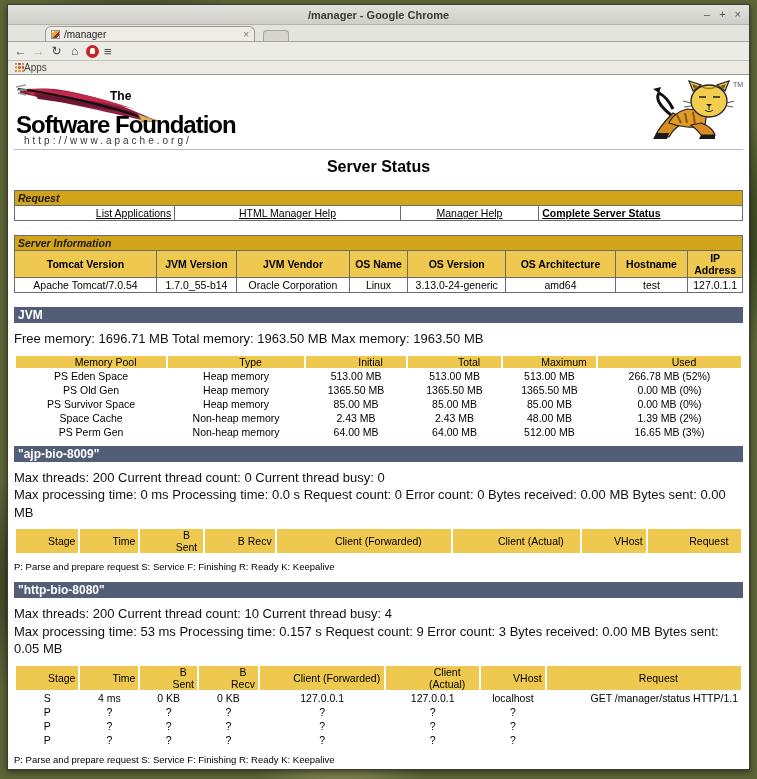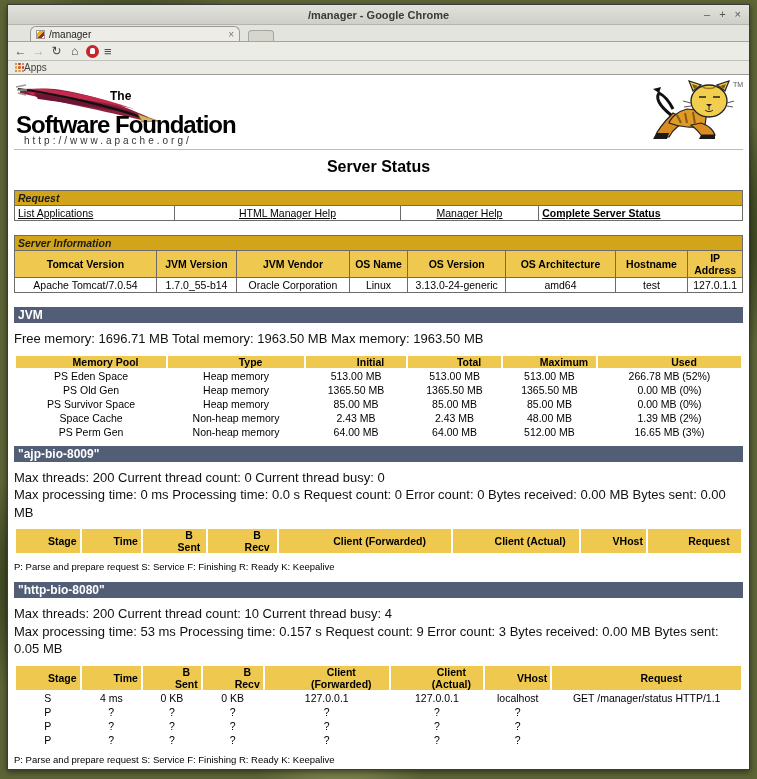--- a/index.html
+++ b/index.html
@@ -24,21 +24,21 @@
     display:flex;flex-direction:column;
   }
   .titlebar{
     height:20px;background:linear-gradient(#e2e2dd,#cfcfc8);
     border-bottom:1px solid #b4b4ac;position:relative;
     display:flex;align-items:center;justify-content:center;flex:0 0 auto;
   }
   .wtitle{font-size:11px;color:#3a3a36;font-weight:bold;}
   .wbtns{position:absolute;right:8px;top:0;height:100%;display:flex;align-items:center;gap:9px;}
   .wbtn{font-size:11px;color:#56554f;line-height:1;cursor:default;}
-  .tabstrip{height:16px;background:var(--chrome);position:relative;flex:0 0 auto;}
+  .tabstrip{height:16px;background:var(--chrome);position:relative;flex:0 0 auto;margin-left:15px;}
   .tab{
     position:absolute;left:22px;bottom:0;width:210px;height:15px;
     background:#ececе7;background:#ececе7;
     background-color:#edece7;border:1px solid #9a9a92;border-bottom:none;
     border-radius:6px 6px 0 0;display:flex;align-items:center;padding:0 5px;gap:4px;
   }
   .favicon{width:9px;height:9px;flex:0 0 auto;background:
     linear-gradient(135deg,#fff 20%,#e6b02a 20% 55%,#a32638 55% 80%,#fff 80%);
     border:1px solid #999;}
   .tablabel{font-size:10px;color:#222;flex:1;overflow:hidden;white-space:nowrap;}
@@ -96,21 +96,21 @@
   .btable td.hdr{background:var(--lgold);font-weight:bold;text-align:center;}
   .btable td.val{text-align:center;}
   .btable a{color:#000;font-size:10.5px;}
   
   .secbar{background:var(--slate);color:#fff;font-weight:bold;font-size:12px;
     padding:1px 4px;margin-top:6px;}
   .sline{font-size:13px;margin:7px 0 2px 0;color:#111;line-height:1.35;}
   
   .ftable{border-collapse:separate;border-spacing:2px;margin:6px 0 2px 0;}
   .ftable td{padding:0 3px;font-size:10.5px;text-align:center;}
-  .ftable td.hdr{background:var(--lgold);font-weight:bold;padding-left:32px;}
+  .ftable td.hdr{background:var(--lgold);font-weight:normal;padding-left:32px;}
   .legend{font-size:9.5px;margin:6px 0 10px 0;}
   .footer{font-size:9.5px;font-style:italic;text-align:center;color:#555;margin-top:18px;}
 </style>
 </head>
 <body>
 
 <div class="window">
   <div class="titlebar">
     <span class="wtitle">/manager - Google Chrome</span>
     <span class="wbtns">
@@ -201,21 +201,21 @@
             <col style="width: 22%;">
             <col style="width: 31%;">
             <col style="width: 19%;">
             <col style="width: 28%;">
           </colgroup>
           <tbody>
             <tr>
               <td colspan="4" class="ttl">Request</td>
             </tr>
             <tr>
-              <td class="val" style="text-align: left;"><a href="#">List Applications</a></td>
+              <td class="val" style="text-align: right;"><a href="#">List Applications</a></td>
               <td class="val" style="text-align: center;"><a href="#">HTML Manager Help</a></td>
               <td class="val" style="text-align: center;"><a href="#">Manager Help</a></td>
               <td class="val" style="text-align: left; font-weight: bold;"><a href="#">Complete Server Status</a></td>
             </tr>
           </tbody>
         </table>
       </div>
     <div id="serverInfoMount">
         <table class="btable">
           <colgroup>
@@ -380,21 +380,21 @@
               <td class="hdr">Request</td>
             </tr>
             <tr>
               <td class="val" style="text-align: center;">S</td>
               <td class="val" style="text-align: center;">4 ms</td>
               <td class="val" style="text-align: center;">0 KB</td>
               <td class="val" style="text-align: center;">0 KB</td>
               <td class="val" style="text-align: center;">127.0.0.1</td>
               <td class="val" style="text-align: center;">127.0.0.1</td>
               <td class="val" style="text-align: center;">localhost</td>
-              <td class="val" style="text-align: center;">GET /manager/status HTTP/1.1</td>
+              <td class="val" style="text-align: right;">GET /manager/status HTTP/1.1</td>
             </tr>
             <tr>
               <td class="val" style="text-align: center;">P</td>
               <td class="val" style="text-align: center;">?</td>
               <td class="val" style="text-align: center;">?</td>
               <td class="val" style="text-align: center;">?</td>
               <td class="val" style="text-align: center;">?</td>
               <td class="val" style="text-align: center;">?</td>
               <td class="val" style="text-align: center;">?</td>
               <td class="val" style="text-align: left;"></td>

